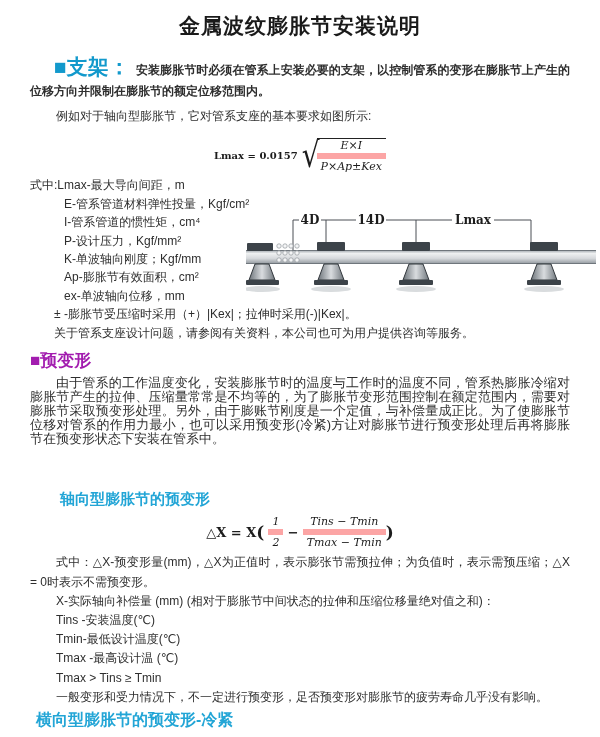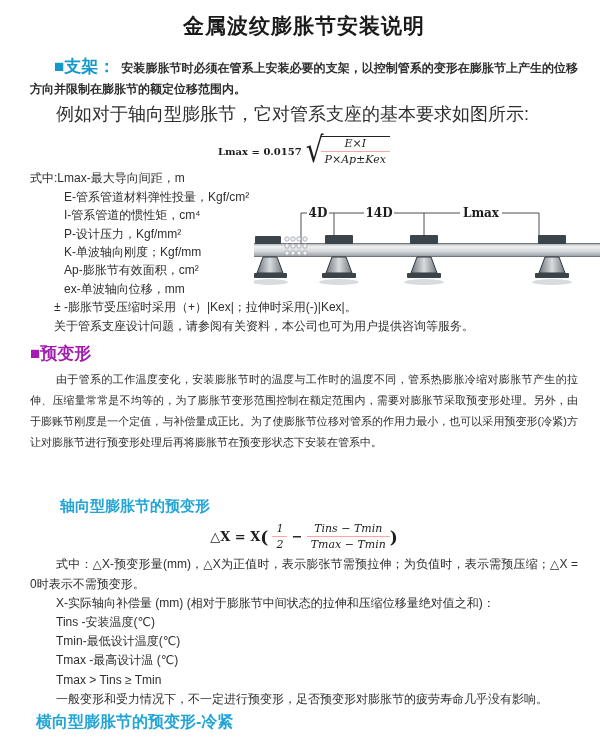--- a/index.html
+++ b/index.html
@@ -1,44 +1,44 @@
 <!DOCTYPE html>
 <html><head>
 <meta charset="utf-8">
 <style>
   html,body{margin:0;padding:0;}
   body{
     width:600px;height:737px;overflow:hidden;background:#ffffff;
     font-family:"Liberation Sans","DejaVu Sans",sans-serif;
     color:#2e2e2e;
   }
-  .page{box-sizing:border-box;width:600px;height:696px;padding:10px 22px 8px 30px;background:#fff;}
+  .page{box-sizing:border-box;width:600px;height:696px;padding:10px 30px 8px 30px;background:#fff;}
   .title{
     margin:2px 0 0;text-align:center;font-size:21px;font-weight:bold;color:#1a1a1a;
     letter-spacing:1px;
   }
-  .sec-h{color:#1299cc;font-size:17px;font-weight:bold;margin-right:6px;}
+  .sec-h{color:#1299cc;font-size:21px;font-weight:bold;margin-right:6px;}
   .p-intro{margin:16px 0 0;font-size:12px;font-weight:bold;line-height:21px;text-indent:24px;text-align:justify;}
-  .p-example{margin:4px 0 12px;font-size:18px;line-height:20px;text-indent:26px;}
+  .p-example{margin:4px 0 12px;font-size:12px;line-height:20px;text-indent:26px;}
   .formula{text-align:center;font-family:"DejaVu Serif","Liberation Serif",serif;color:#1c1c1c;}
   .formula1{margin:7px 0 3px;}
   .f-bold{font-weight:bold;font-size:10px;vertical-align:middle;}
   .sqrt{display:inline-block;vertical-align:middle;font-size:28px;line-height:20px;transform:scaleY(1.25);margin:0 -3px 0 4px;font-weight:400;}
   .frac{display:inline-block;text-align:center;vertical-align:middle;font-style:italic;font-size:11px;line-height:1.2;}
-  .frac .num{display:block;border-bottom:1px solid #fca5a5;padding:0 4px 1px;}
+  .frac .num{display:block;border-bottom:6px solid #fca5a5;padding:0 4px 1px;}
   .frac .den{display:block;padding:1px 4px 0;}
   .vinculum{border-top:1.5px solid #222;}
   .defs-region{position:relative;margin-top:3px;}
   .defs{list-style:none;margin:0;padding:0;font-size:12px;}
   .defs li{line-height:18.4px;padding-left:34px;white-space:nowrap;}
   .defs li.first{padding-left:0;}
   .defs li.wide{padding-left:24px;}
   .diagram{position:absolute;top:30px;right:-28px;width:352px;height:100px;}
   .sec-h2{margin:7px 0 0;font-size:17px;font-weight:bold;color:#a21caf;}
-  .p-body{margin:4px 0 4px;font-size:11px;line-height:21px;text-indent:26px;text-align:justify;}
+  .p-body{margin:4px 0 4px;font-size:13px;line-height:14px;text-indent:26px;text-align:justify;}
   .sub-h{margin:3px 0 0;font-size:15px;font-weight:bold;color:#22a5d6;}
   .sub-h.ind{padding-left:30px;margin-top:44px;}
   .sub-h.lat{font-size:16px;padding-left:6px;}
   .formula2{margin:6px 0 2px;font-size:13px;}
   .f2-txt{font-weight:bold;font-size:13px;vertical-align:middle;}
   .paren{font-weight:bold;font-size:17px;vertical-align:middle;}
   .note0{margin:4px 0 0;font-size:12px;line-height:19.2px;text-indent:26px;text-align:justify;}
   .note{margin:0;font-size:12px;line-height:19.2px;padding-left:26px;}
   .formula3{margin:8px 0 6px;}
 </style>

